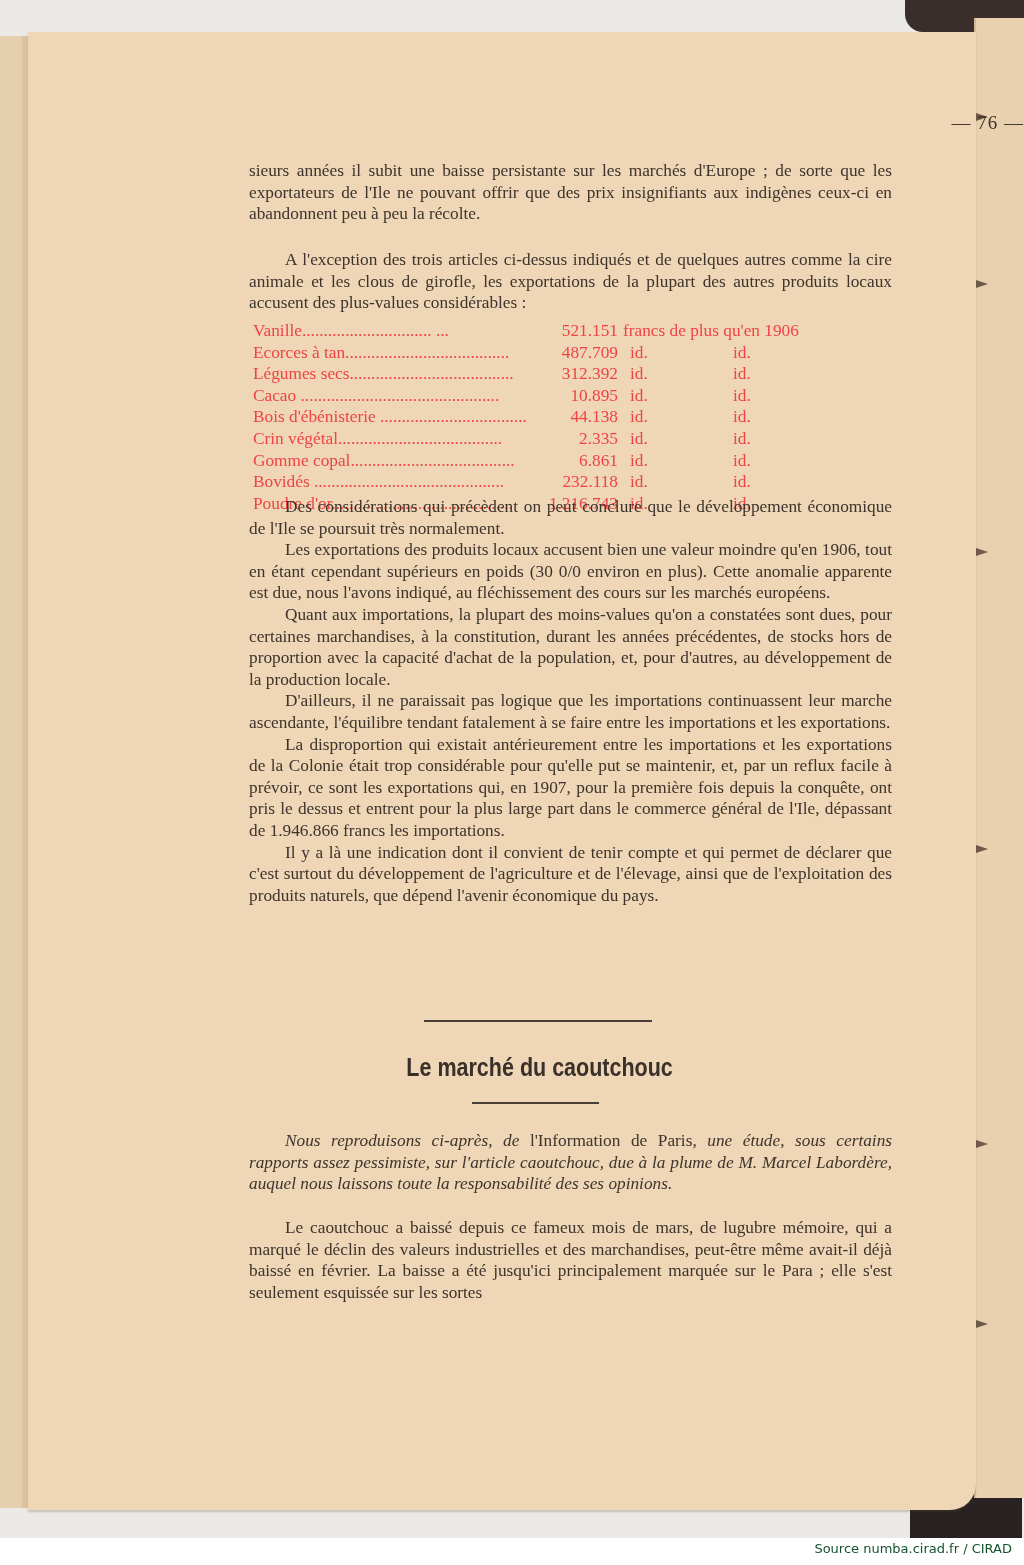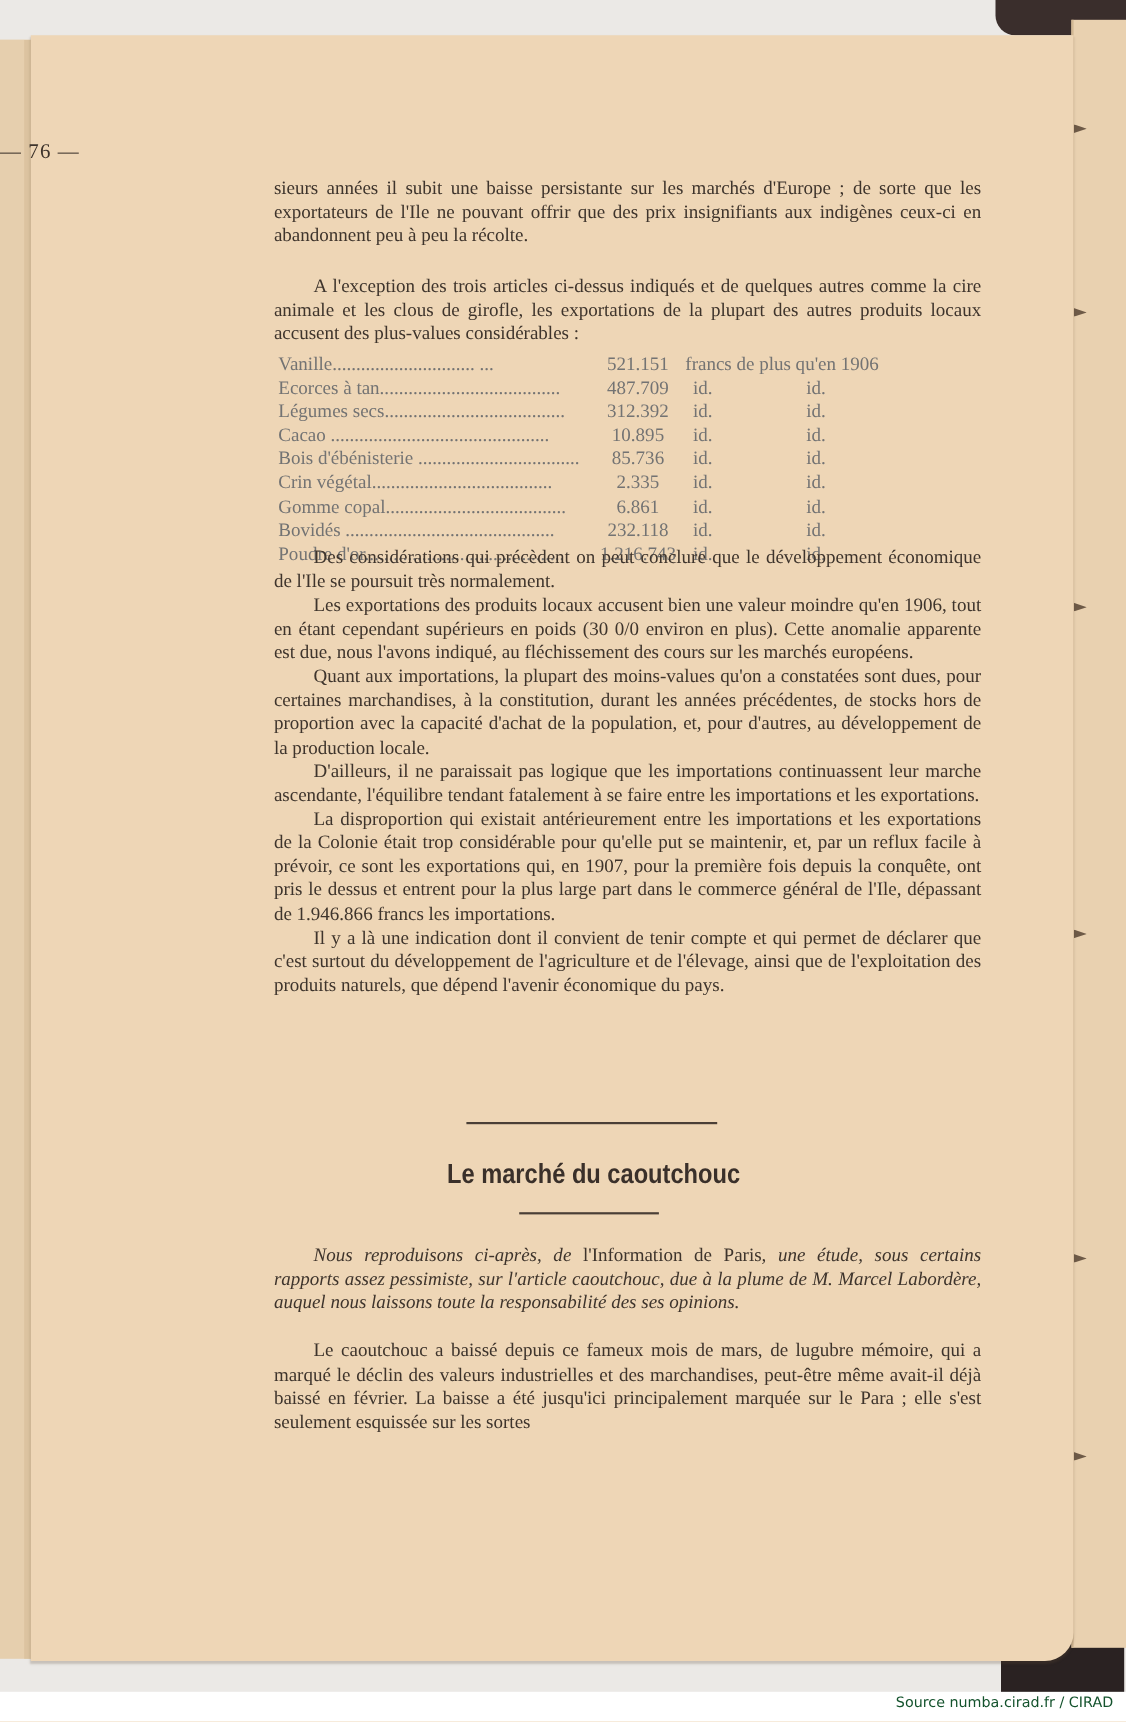--- a/index.html
+++ b/index.html
@@ -43,33 +43,33 @@
     clip-path: polygon(0 0, 100% 50%, 0 100%);
   }
   .text-block {
     position:absolute; left:217px; width:643px;
     color:#3e342c;
     font-size:17.3px; line-height:21.6px;
     text-align:justify;
     margin-left:32px;
   }
   .page-number {
-    position:absolute; left:0; width:1024px; top:128px;
-    text-align:left; font-size:19px; color:#3e342c;
+    position:absolute; left:0; width:1024px; top:112px;
+    text-align:right; font-size:19px; color:#3e342c;
     letter-spacing:1px;
   }
   p { margin:0; }
   .indent { text-indent:36px; }
   .table {
     position:absolute; left:253px; top:320px; width:620px;
-    font-size:17.3px; line-height:21.6px; color:#737373;
+    font-size:17.3px; line-height:21.6px; color:#ef4444;
   }
   .row { display:flex; height:21.6px; white-space:nowrap; }
   .row .label { width:289px; overflow:hidden; }
-  .row .value { width:76px; text-align:center; }
+  .row .value { width:76px; text-align:right; }
   .row .unit1 { width:70px; padding-left:12px; box-sizing:border-box; }
   .row .unit2 { padding-left:45px; }
   .row.first .unit1 { width:auto; padding-left:5px; }
   .rule {
     position:absolute; height:1.6px; background:#4a3f36;
   }
   .heading {
     position:absolute; left:0; width:1080px; top:1053px;
     text-align:center; font-family:"Liberation Sans Narrow","Liberation Sans", sans-serif;
     font-weight:bold; font-size:25px; color:#3a302a;
@@ -126,21 +126,21 @@
     <span class="unit2">id.</span>
   </div>
   <div class="row">
     <span class="label">Cacao ..............................................</span>
     <span class="value">10.895</span>
     <span class="unit1">id.</span>
     <span class="unit2">id.</span>
   </div>
   <div class="row">
     <span class="label">Bois d'ébénisterie ..................................</span>
-    <span class="value">85.736</span>
+    <span class="value">44.138</span>
     <span class="unit1">id.</span>
     <span class="unit2">id.</span>
   </div>
   <div class="row">
     <span class="label">Crin végétal......................................</span>
     <span class="value">2.335</span>
     <span class="unit1">id.</span>
     <span class="unit2">id.</span>
   </div>
   <div class="row">

